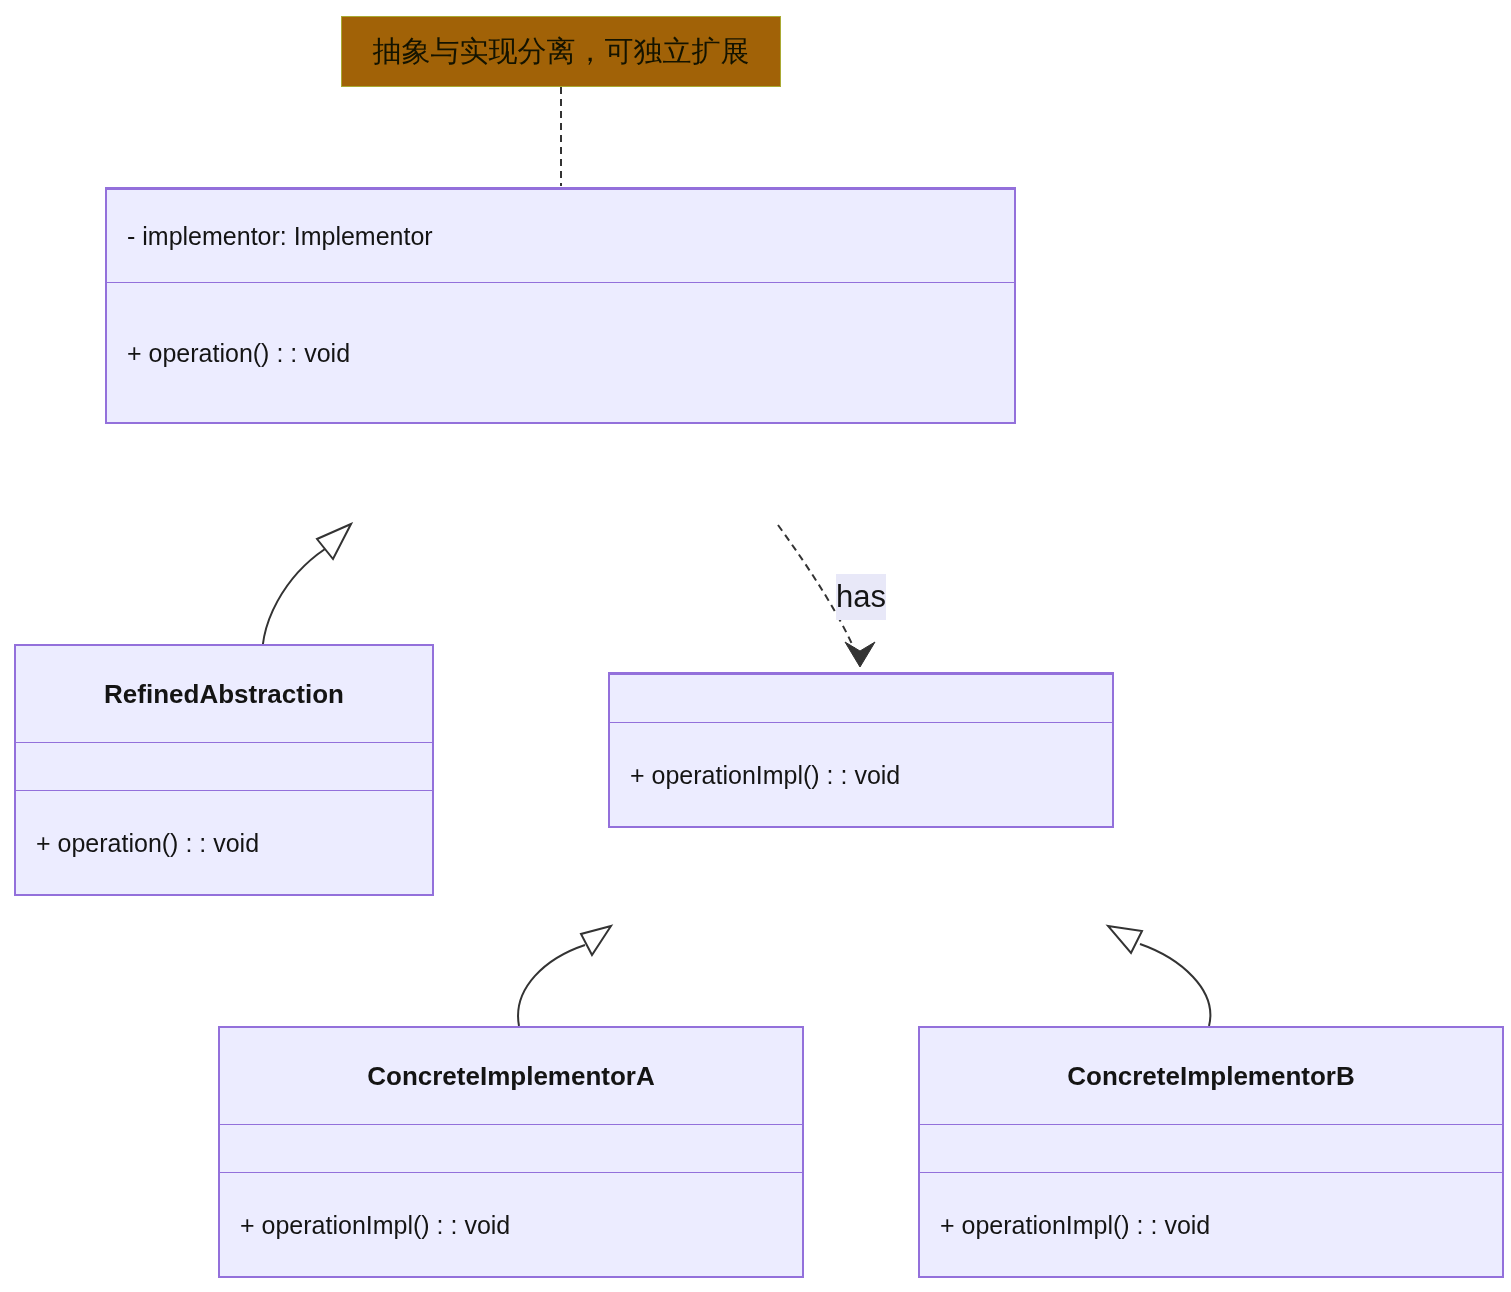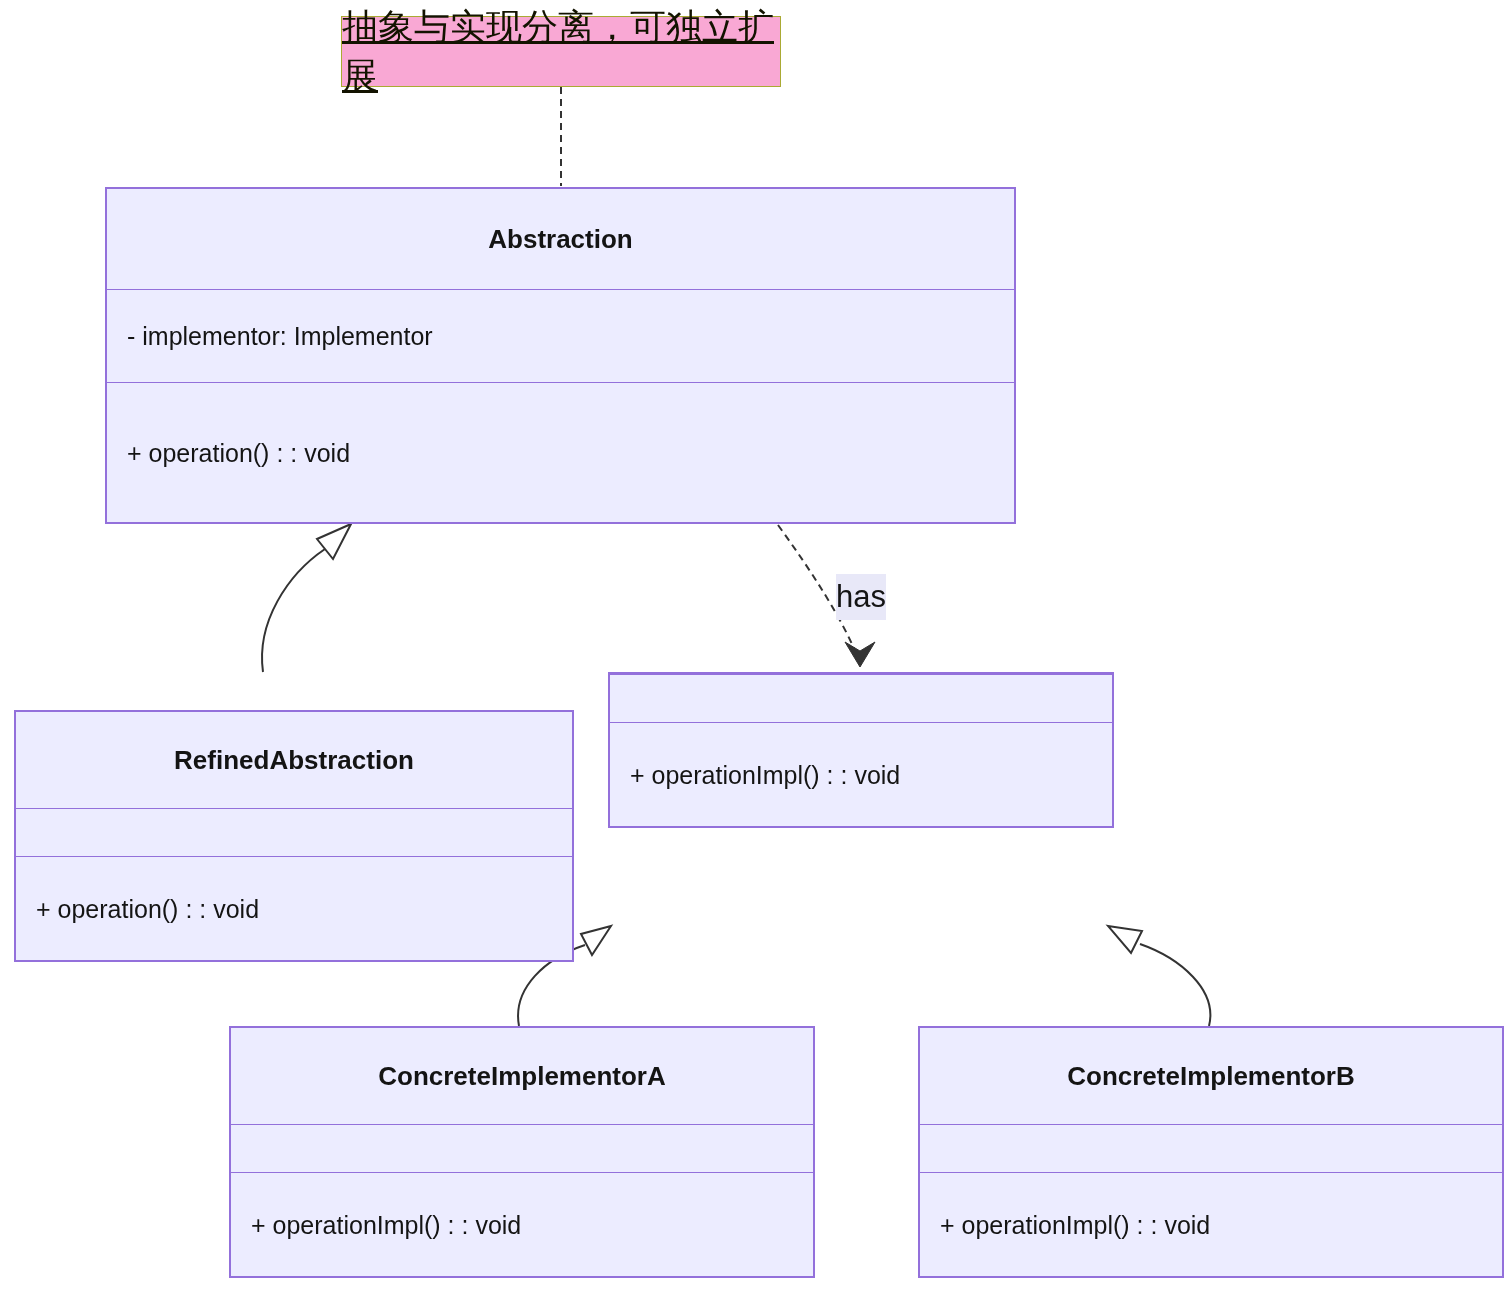--- a/index.html
+++ b/index.html
@@ -11,30 +11,29 @@
   #canvas {
     position: relative;
     width: 1511px;
     height: 1292px;
     background: #ffffff;
     overflow: hidden;
   }
   
   .uml-note {
     position: absolute;
-    background: #f9a8d4;
+    background: #a16207;
     border: 1.5px solid #AAAA33;
     color: #131300;
-    font-size: 36px;
+    font-size: 29px;
     display: flex;
     align-items: center;
     justify-content: center;
     box-sizing: border-box;
     z-index: 2;
-    text-decoration: underline;
   }
   
   .uml-class {
     position: absolute;
     background: #ECECFF;
     border: 2px solid #9370DB;
     box-sizing: border-box;
     color: #141414;
     z-index: 2;
   }
@@ -123,45 +122,44 @@
     <path class="solid" d="M 519 1026 C 512 988 546 958 585 945"></path>
     <polygon class="tri" points="611,926 581,934 592,955"></polygon>
 
     <path class="solid" d="M 1209 1026 C 1218 990 1180 958 1140 944"></path>
     <polygon class="tri" points="1108,926 1142,931 1131,953"></polygon>
   </svg>
 
   <div class="edge-label" style="left:836px; top:574px; width:50px; height:46px;">has</div>
 
   <div class="uml-class" style="left:105px; top:187px; width:911px;">
-    <div class="uml-title" style="height:100px;">Abstraction</div>
     <div class="uml-section" style="height:93px;">
       <div class="uml-member">- implementor: Implementor</div>
     </div>
     <div class="uml-section" style="height:140px;">
       <div class="uml-member">+ operation() : : void</div>
     </div>
   </div>
 
-  <div class="uml-class" style="left:14px; top:710px; width:560px;">
+  <div class="uml-class" style="left:14px; top:644px; width:420px;">
     <div class="uml-title" style="height:96px;">RefinedAbstraction</div>
     <div class="uml-section" style="height:48px;"></div>
     <div class="uml-section" style="height:104px;">
       <div class="uml-member">+ operation() : : void</div>
     </div>
   </div>
 
   <div class="uml-class" style="left:608px; top:672px; width:506px;">
     <div class="uml-section" style="height:48px;"></div>
     <div class="uml-section" style="height:104px;">
       <div class="uml-member">+ operationImpl() : : void</div>
     </div>
   </div>
 
-  <div class="uml-class" style="left:229px; top:1026px; width:586px;">
+  <div class="uml-class" style="left:218px; top:1026px; width:586px;">
     <div class="uml-title" style="height:96px;">ConcreteImplementorA</div>
     <div class="uml-section" style="height:48px;"></div>
     <div class="uml-section" style="height:104px;">
       <div class="uml-member">+ operationImpl() : : void</div>
     </div>
   </div>
 
   <div class="uml-class" style="left:910px; top:1026px; width:586px;margin-left:8px;">
     <div class="uml-title" style="height:96px;">ConcreteImplementorB</div>
     <div class="uml-section" style="height:48px;"></div>

